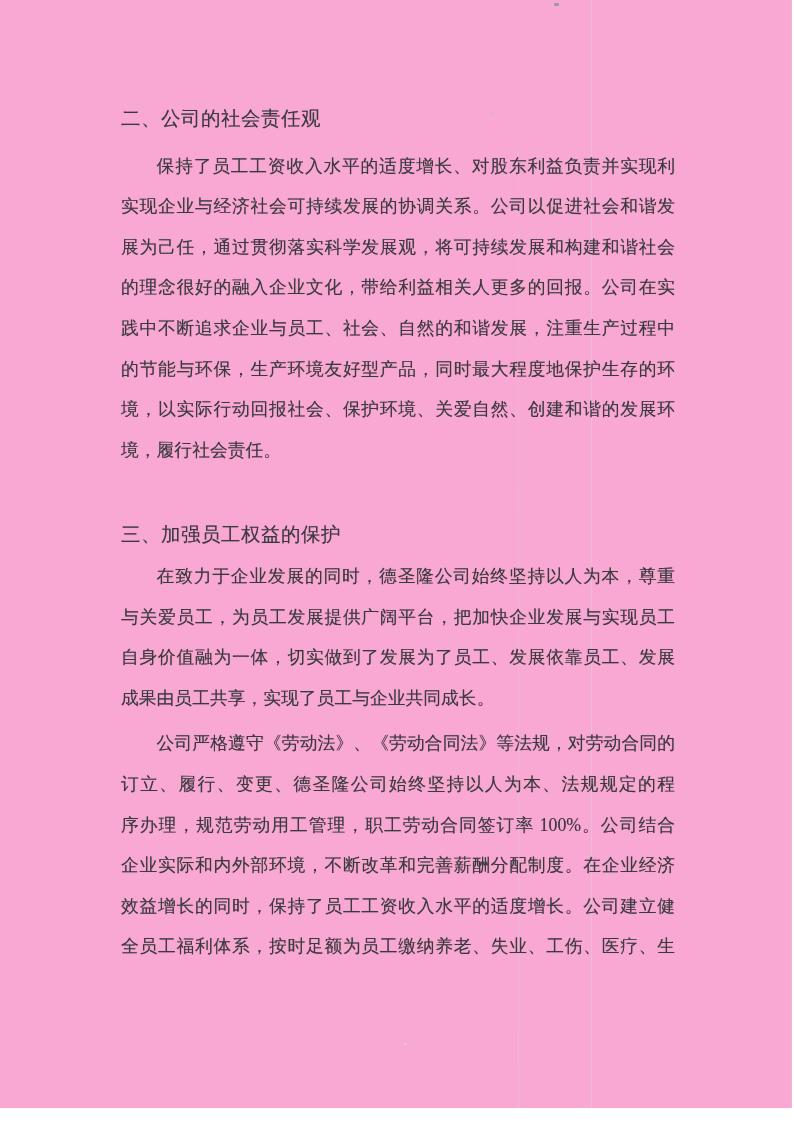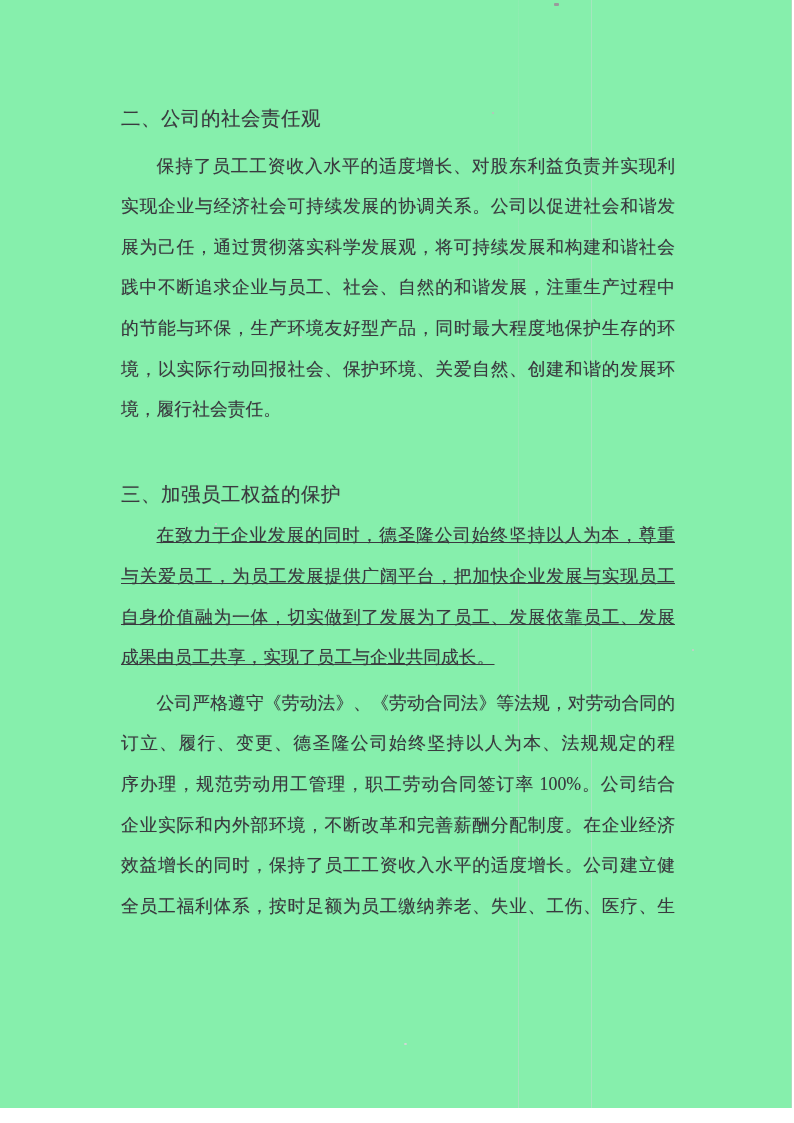--- a/index.html
+++ b/index.html
@@ -13,21 +13,21 @@
     background: #ffffff;
     overflow: hidden;
     font-family: "Liberation Serif", "DejaVu Serif", serif;
   }
   .paper {
     position: absolute;
     left: 0;
     top: 0;
     width: 792px;
     height: 1108px;
-    background: #86efac;
+    background: #f9a8d4;
   }
   .paper-edge-right {
     position: absolute;
     left: 791px;
     top: 0;
     width: 1px;
     height: 1108px;
     background: rgba(205,205,207,0.55);
   }
   
@@ -61,21 +61,21 @@
   }
   .heading {
     font-size: 19.5px;
     letter-spacing: 0.5px;
     text-align: left;
     white-space: nowrap;
   }
   .heading.h-first { margin-top: 99px; }
   .heading.h-second { margin-top: 45px; }
   .para.p-s2   { margin-top: 6px; }
-  .para.p-s3a  { margin-top: 0; text-decoration: underline; }
+  .para.p-s3a  { margin-top: 0; }
   .para.p-s3b  { margin-top: 5px; }
   .line {
     text-align: justify;
     text-align-last: justify;
   }
   .line.first { text-indent: 2em; }
   .line.partial { text-align-last: left; }
 </style>
 </head>
 <body>
@@ -93,20 +93,21 @@
   <div class="speck s6"></div>
 
   <div class="content">
 
     <div class="heading h-first">二、公司的社会责任观</div>
 
     <div class="para p-s2">
       <div class="line first">保持了员工工资收入水平的适度增长、对股东利益负责并实现利</div>
       <div class="line">实现企业与经济社会可持续发展的协调关系。公司以促进社会和谐发</div>
       <div class="line">展为己任，通过贯彻落实科学发展观，将可持续发展和构建和谐社会</div>
+      <div class="line">的理念很好的融入企业文化，带给利益相关人更多的回报。公司在实</div>
       <div class="line">践中不断追求企业与员工、社会、自然的和谐发展，注重生产过程中</div>
       <div class="line">的节能与环保，生产环境友好型产品，同时最大程度地保护生存的环</div>
       <div class="line">境，以实际行动回报社会、保护环境、关爱自然、创建和谐的发展环</div>
       <div class="line partial">境，履行社会责任。</div>
     </div>
 
     <div class="heading h-second">三、加强员工权益的保护</div>
 
     <div class="para p-s3a">
       <div class="line first">在致力于企业发展的同时，德圣隆公司始终坚持以人为本，尊重</div>

